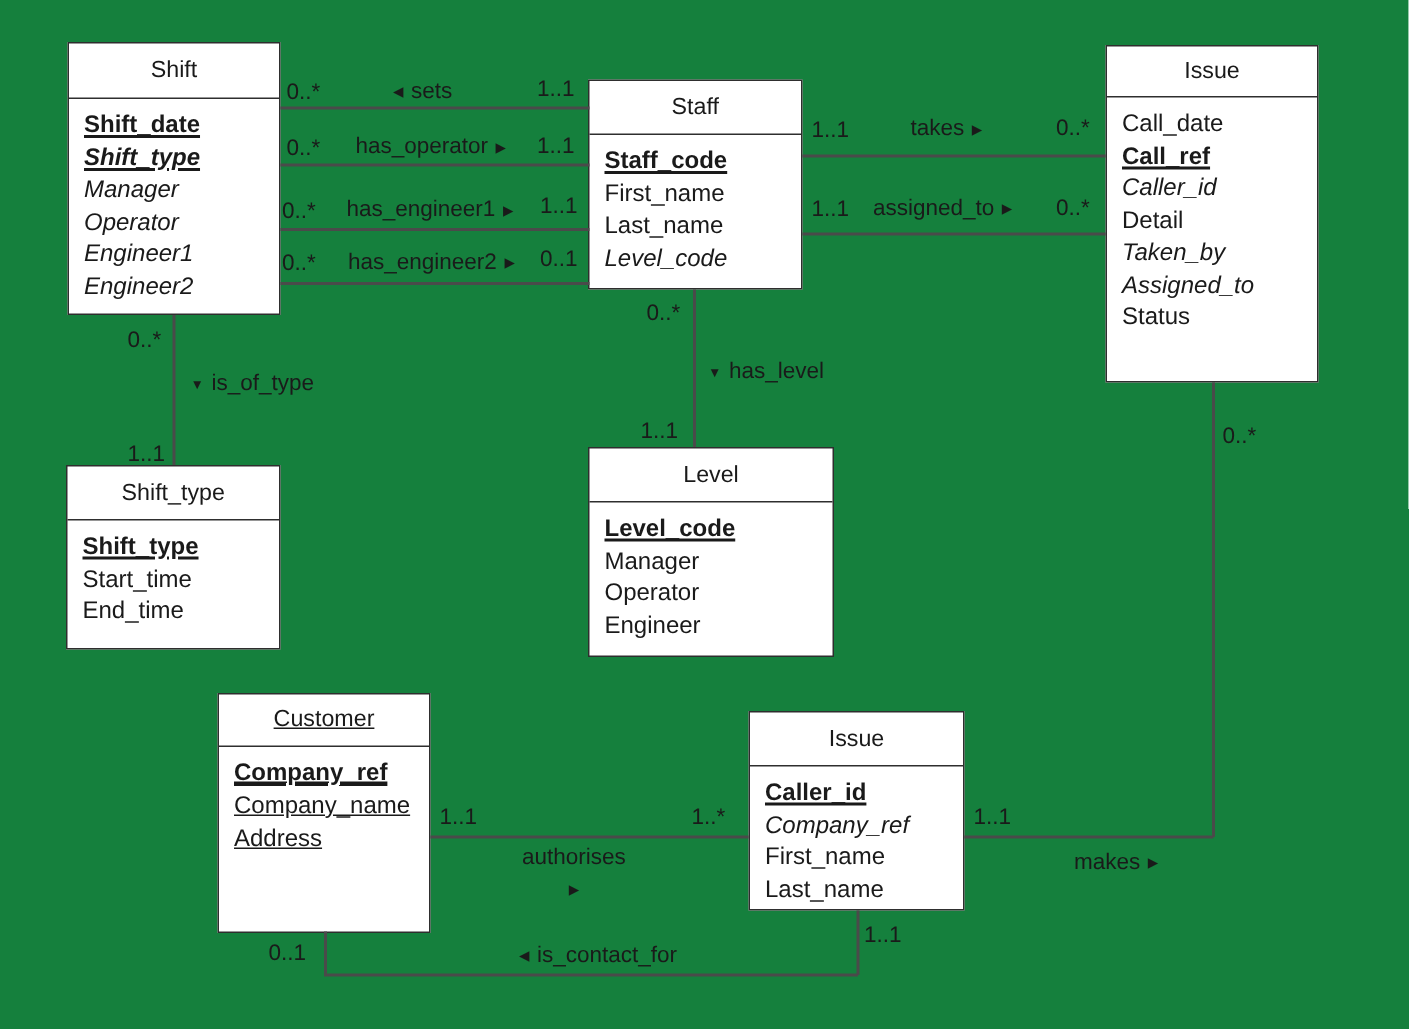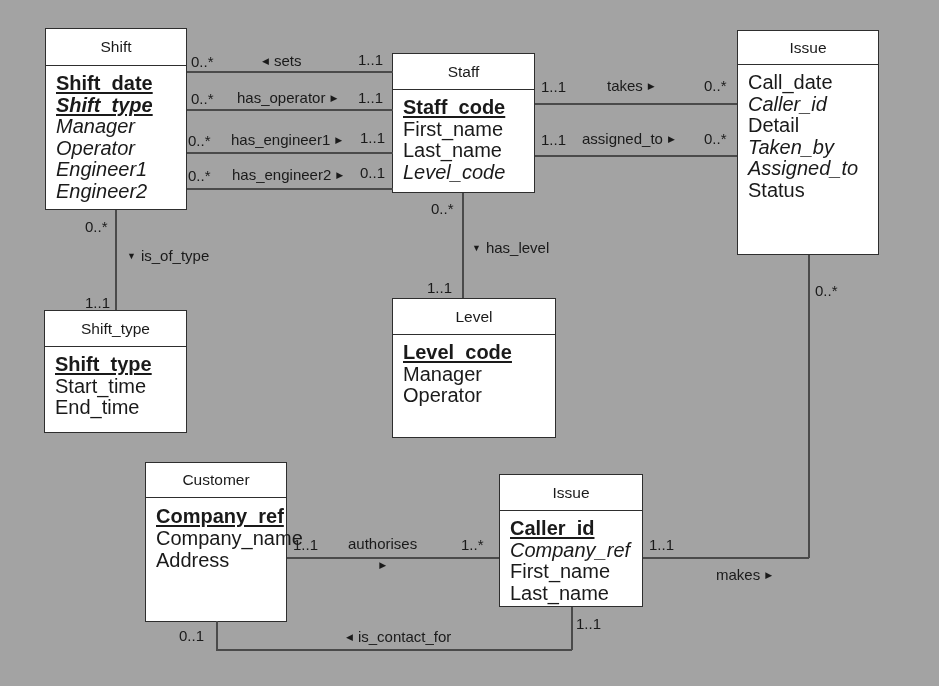--- a/index.html
+++ b/index.html
@@ -1,28 +1,28 @@
 <!DOCTYPE html>
 <html><head>
 <meta charset="utf-8">
 <style>
   html,body{margin:0;padding:0;background:#ffffff;}
   .diagram{
-    position:relative;width:939px;height:686px;background:#a3a3a3;
+    position:relative;width:939px;height:686px;background:#15803d;
     font-family:"Liberation Sans",sans-serif;color:#1a1a1a;overflow:hidden;
   }
   .entity{
     position:absolute;border:1.6px solid #2e2e2e;background:#ffffff;
     box-sizing:border-box;display:flex;flex-direction:column;
   }
   .entity-title{
     height:35px;flex:0 0 auto;display:flex;align-items:center;justify-content:center;
     border-bottom:1.6px solid #2e2e2e;font-size:15.5px;
   }
-  .entity-body{flex:1;padding:7px 10px 0 10px;font-size:20px;}
+  .entity-body{flex:1;padding:7px 10px 0 10px;font-size:16px;}
   .attr{line-height:21.5px;white-space:nowrap;}
   #e-customer .attr{line-height:22px;}
   .pk{font-weight:bold;text-decoration:underline;text-decoration-thickness:1.5px;text-underline-offset:2px;}
   .it{font-style:italic;}
   .hl,.vl{position:absolute;background:#4a4a4a;}
   .hl{height:1.5px;}
   .vl{width:1.5px;}
   .lbl{position:absolute;font-size:15px;line-height:16px;white-space:nowrap;}
   .rel{display:inline-flex;align-items:center;gap:5px;}
   .arr{font-size:9px;line-height:16px;}
@@ -51,20 +51,21 @@
       <div class="attr">First_name</div>
       <div class="attr">Last_name</div>
       <div class="attr it">Level_code</div>
     </div>
   </div>
 
   <div class="entity" id="e-issue" style="left:737px;top:30px;width:142px;height:225px;">
     <div class="entity-title" style="height:33px;">Issue</div>
     <div class="entity-body">
       <div class="attr">Call_date</div>
+      <div class="attr pk">Call_ref</div>
       <div class="attr it">Caller_id</div>
       <div class="attr">Detail</div>
       <div class="attr it">Taken_by</div>
       <div class="attr it">Assigned_to</div>
       <div class="attr">Status</div>
     </div>
   </div>
 
   <div class="entity" id="e-shifttype" style="left:44px;top:310px;width:143px;height:123px;">
     <div class="entity-title">Shift_type</div>
@@ -74,24 +75,25 @@
       <div class="attr">End_time</div>
     </div>
   </div>
 
   <div class="entity" id="e-level" style="left:392px;top:298px;width:164px;height:140px;">
     <div class="entity-title">Level</div>
     <div class="entity-body">
       <div class="attr pk">Level_code</div>
       <div class="attr">Manager</div>
       <div class="attr">Operator</div>
-    </div>
-  </div>
-
-  <div class="entity" id="e-customer" style="left:145px;top:462px;width:142px;height:160px;">
+      <div class="attr">Engineer</div>
+    </div>
+  </div>
+
+  <div class="entity" id="e-customer" style="left:145px;top:462px;width:142px;height:160px;text-decoration:underline;">
     <div class="entity-title" style="height:34px;">Customer</div>
     <div class="entity-body">
       <div class="attr pk">Company_ref</div>
       <div class="attr">Company_name</div>
       <div class="attr">Address</div>
     </div>
   </div>
 
   <div class="entity" id="e-caller" style="left:499px;top:474px;width:144px;height:133px;">
     <div class="entity-title">Issue</div>
@@ -175,21 +177,21 @@
   <span class="lbl" style="left:427px;top:280px;">1..1</span>
 
   <span class="lbl" style="left:815px;top:283px;">0..*</span>
   <span class="lbl" style="left:649px;top:537px;">1..1</span>
   <span class="lbl rel" style="left:716px;top:567px;">
       <span>makes</span>
       <span class="arr">▶</span>
     </span>
 
   <span class="lbl" style="left:293px;top:537px;">1..1</span>
-  <span class="lbl rel" style="left:348px;top:536px;flex-direction:column;">
+  <span class="lbl rel" style="left:348px;top:564px;flex-direction:column;">
       <span>authorises</span>
       <span class="arr">▶</span>
     </span>
   <span class="lbl" style="left:461px;top:537px;">1..*</span>
 
   <span class="lbl" style="left:179px;top:628px;">0..1</span>
   <span class="lbl rel" style="left:346px;top:629px;">
       <span class="arr">◀</span>
       <span>is_contact_for</span>
     </span>

